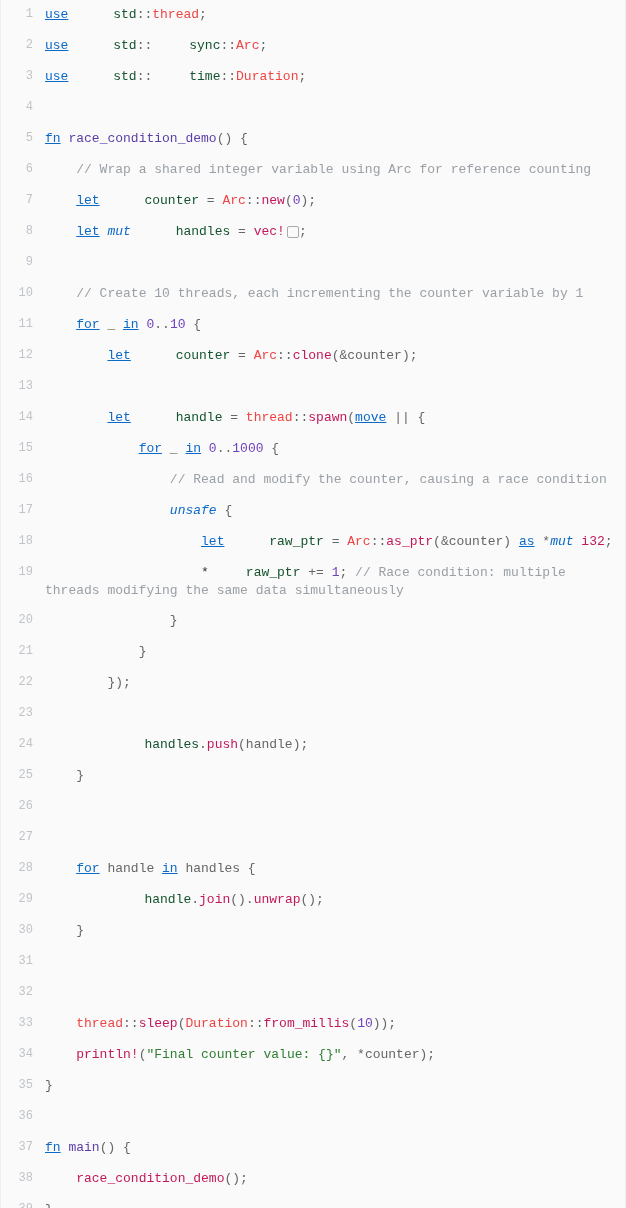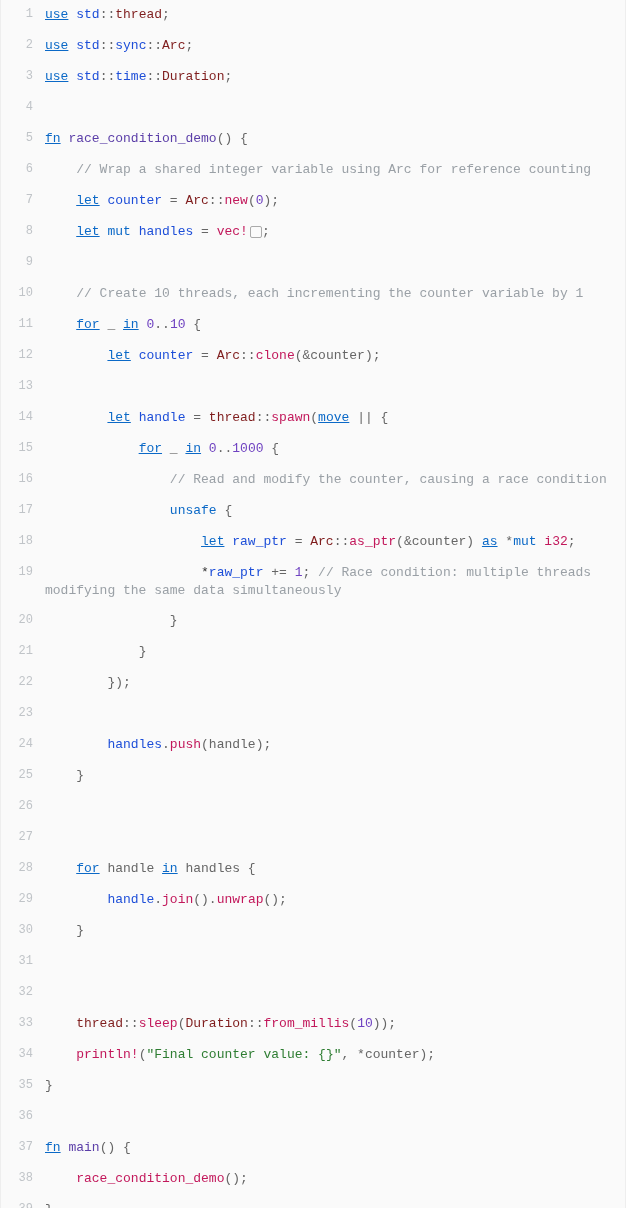--- a/index.html
+++ b/index.html
@@ -33,23 +33,23 @@
     user-select: none;
   }
   .code {
     flex: 1;
     white-space: pre-wrap;
     word-break: break-word;
     padding: 6px 8px 6px 4px;
     color: #333;
   }
   .kw   { color: #0b69c7; text-decoration: underline; }   
-  .kw2  { color: #0b69c7; }   
-  .path { color: #1d4ed8; }
-  .ty   { color: #7f1d1d; }   
+  .kw2  { color: #0b69c7; font-style: italic; }   
+  .path { color: #14532d; margin-left: 37px; }
+  .ty   { color: #ef4444; }   
   .fnname { color: #5b3ea8; } 
   .fncall { color: #c2185b; } 
   .num  { color: #6f42c1; }
   .str  { color: #2e7d32; }
   .cmt  { color: #9aa0a6; }
   .punc { color: #666; }
   .op   { color: #333; }
   .tyword { color: #c2185b; margin-top: 6px; }
   .box  { display:inline-block;width:10px;height:10px;border:1px solid #aaa;border-radius:2px;vertical-align:middle;margin-left:2px; }
 </style>

